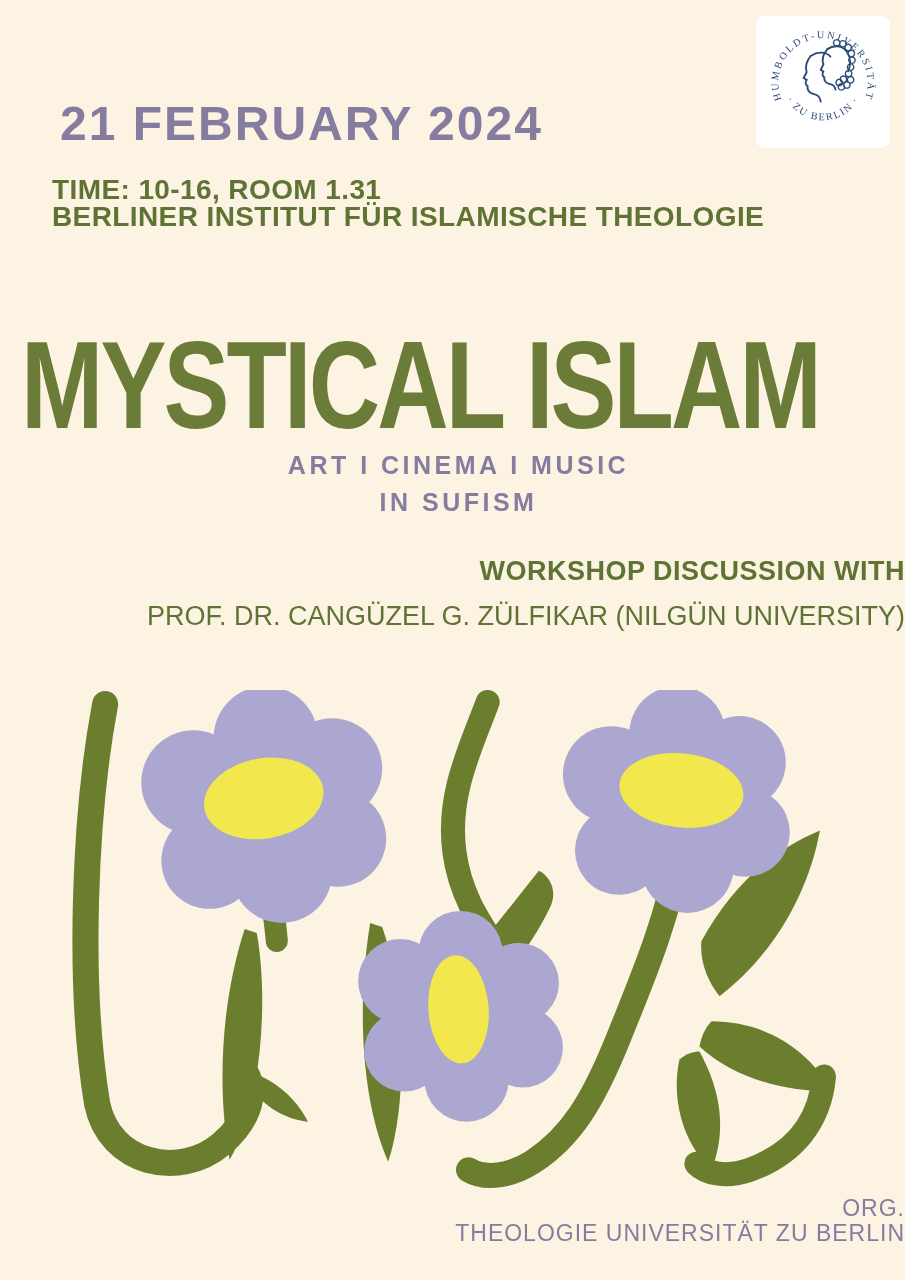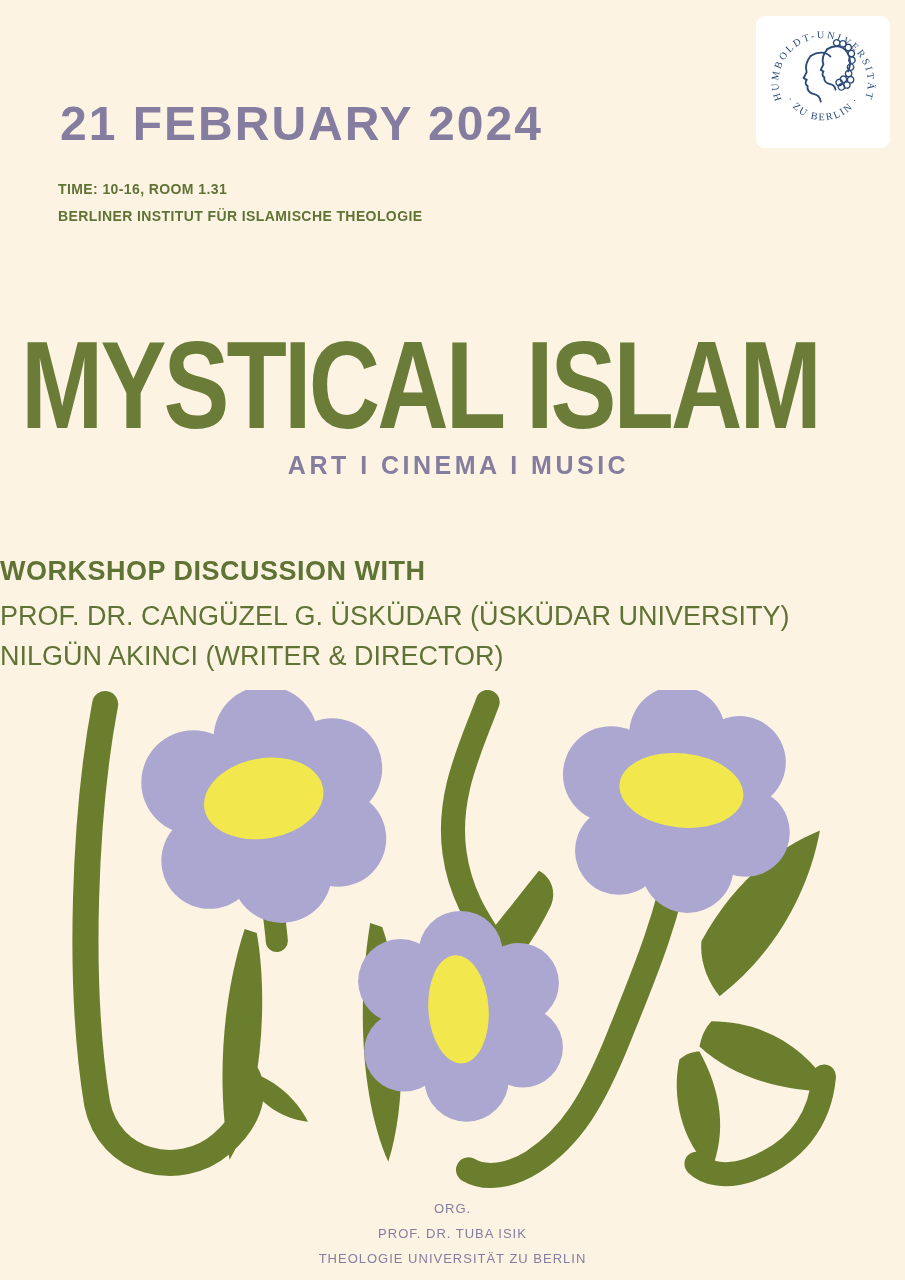--- a/index.html
+++ b/index.html
@@ -5,48 +5,48 @@
   :root{
     --bg:#fdf3e3; --purple:#847da0; --green:#5e7334; --green-title:#6a7c38;
     --lilac:#aba7d0; --yellow:#f2e84d; --green-ill:#6b7e2e; --navy:#2c4a78; --logo-bg:#ffffff;
   }
   *{margin:0;padding:0;box-sizing:border-box;}
   body{width:905px;height:1280px;background:var(--bg);font-family:"Liberation Sans",sans-serif;overflow:hidden;}
   .poster{position:relative;width:905px;height:1148px;background:var(--bg);}
 
   .date{position:absolute;left:60px;top:96px;font-size:48px;font-weight:bold;letter-spacing:2px;color:var(--purple);}
 
-  .info{position:absolute;left:58px;top:176px;font-size:14px;line-height:27px;color:var(--green);letter-spacing:.4px;}
+  .info{position:absolute;left:52px;top:176px;font-size:28px;line-height:27px;color:var(--green);letter-spacing:.4px;}
   .info .b{font-weight:bold;}
 
   .logo{position:absolute;right:15px;top:16px;width:134px;height:132px;background:var(--logo-bg);border-radius:9px;
         display:flex;align-items:center;justify-content:center;}
   .seal-text{fill:var(--navy);font-family:"Liberation Serif",serif;font-size:8.2px;letter-spacing:1.9px;}
   .seal-text2{fill:var(--navy);font-family:"Liberation Serif",serif;font-size:8.2px;letter-spacing:1.4px;}
   .seal-line{fill:none;stroke:var(--navy);stroke-width:1.5;stroke-linecap:round;}
   .seal-curl{fill:none;stroke:var(--navy);stroke-width:1.1;}
 
   .title{position:absolute;left:0;right:0;top:314px;height:130px;white-space:nowrap;}
   .title span{display:inline-block;font-size:104px;font-weight:bold;letter-spacing:-3px;color:var(--green-title);
         transform:scale(.95,1.2);transform-origin:center top;}
 
   .subtitle{position:absolute;left:12px;right:0;top:447px;text-align:center;font-size:25px;font-weight:bold;
         letter-spacing:3.5px;line-height:37px;color:var(--purple);}
 
-  .workshop{position:absolute;left:0;right:0;top:556px;text-align:left;color:var(--green);}
+  .workshop{position:absolute;left:0;right:0;top:556px;text-align:right;color:var(--green);}
   .workshop .head{font-size:27px;font-weight:bold;letter-spacing:.5px;margin-bottom:9px;}
   .workshop .speaker{font-size:27px;line-height:40px;}
 
   .illustration{position:absolute;left:50%;top:690px;transform:translateX(-50%);}
   .stem{fill:none;stroke:var(--green-ill);stroke-linecap:round;}
   .leaf{fill:var(--green-ill);}
   .petal{fill:var(--lilac);}
   .fcenter{fill:var(--yellow);}
 
-  .footer{position:absolute;left:0;right:0;top:1196px;text-align:center;font-size:13px;line-height:25px;
+  .footer{position:absolute;left:0;right:0;top:1196px;text-align:right;font-size:23px;line-height:25px;
         letter-spacing:1px;color:var(--purple);}
 </style>
 </head>
 <body>
 
 <div class="poster">
 
   <div class="date">21 FEBRUARY 2024</div>
 
   <div class="info">
@@ -75,26 +75,26 @@
       </g>
     </svg>
   </div>
 
   <div class="title">
     <span>MYSTICAL ISLAM</span>
   </div>
 
   <div class="subtitle">
     <div>ART I CINEMA I MUSIC</div>
+    <div>IN SUFISM</div>
   </div>
 
   <div class="workshop">
     <div class="head">WORKSHOP DISCUSSION WITH</div>
-    <div class="speaker">PROF. DR. CANGÜZEL G. ÜSKÜDAR (ÜSKÜDAR UNIVERSITY)</div>
-    <div class="speaker">NILGÜN AKINCI (WRITER &amp; DIRECTOR)</div>
+    <div class="speaker">PROF. DR. CANGÜZEL G. ZÜLFIKAR (NILGÜN UNIVERSITY)</div>
   </div>
 
   <svg class="illustration" width="768" height="502" viewBox="0 0 765 500" aria-hidden="true">
 
     <path class="stem" stroke-width="26" d="M 36,14 C 16,120 8,290 28,412 C 40,472 110,488 152,452 C 178,430 186,404 178,385"></path>
     <path class="leaf" d="M 172,378 C 198,384 224,402 238,430 C 212,427 186,412 172,378 Z"></path>
     <path class="stem" stroke-width="22" d="M 193,150 C 198,185 204,215 207,250"></path>
     <path class="leaf" d="M 175,238 C 150,315 148,402 160,468 C 194,408 198,302 187,242 Z"></path>
     <path class="leaf" d="M 300,232 C 286,318 292,412 318,470 C 340,402 332,292 312,236 Z"></path>
     <path class="stem" stroke-width="24" d="M 417,12 C 400,58 376,105 384,162 C 392,222 428,252 450,298"></path>
@@ -134,17 +134,16 @@
         <circle class="petal" cx="396" cy="388" r="42"></circle>
       <circle class="petal" cx="334" cy="360" r="40"></circle>
         <circle class="petal" cx="330" cy="290" r="42"></circle>
       <circle class="petal" cx="390" cy="325" r="60"></circle>
       <ellipse class="fcenter" cx="388" cy="318" rx="30" ry="54" transform="rotate(-4 388 318)"></ellipse>
     </g>
   </svg>
 
   <div class="footer">
     <div>ORG.</div>
-    <div>PROF. DR. TUBA ISIK</div>
     <div>THEOLOGIE UNIVERSITÄT ZU BERLIN</div>
   </div>
 
 </div>
 
 </body></html>

